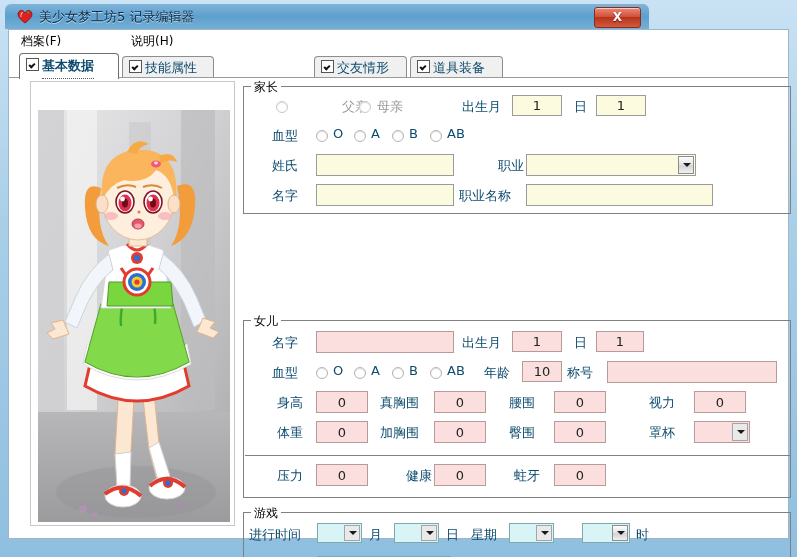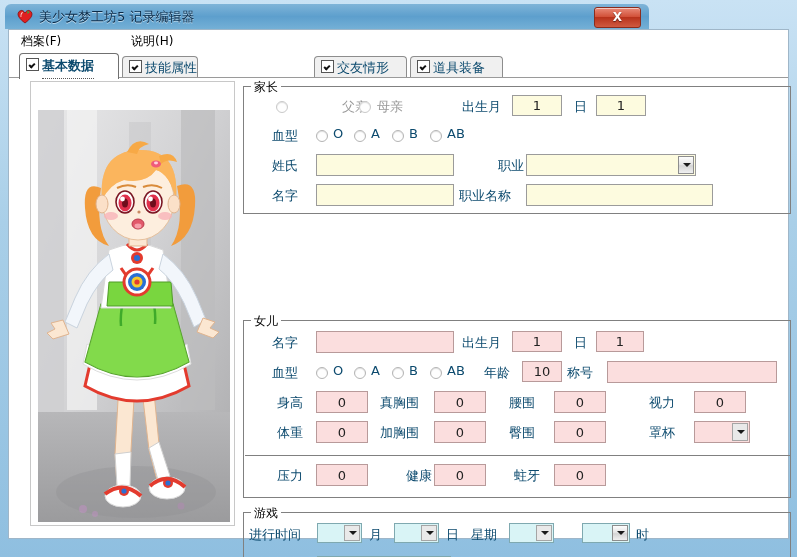--- a/index.html
+++ b/index.html
@@ -170,21 +170,21 @@
 
     <div class="menubar">
       <div class="menu-item" style="left:8px;">档案(F)</div>
       <div class="menu-item" style="left:79px;margin-left:39px;">说明(H)</div>
     </div>
 
     <div class="tabstrip">
       <div class="tab active" style="left:10px;width:100px;">
         <span class="cb"></span><span class="lbl">基本数据</span>
       </div>
-      <div class="tab" style="left:113px;width:76px;">
+      <div class="tab" style="left:113px;width:92px;">
         <span class="cb"></span><span class="lbl">技能属性</span>
       </div>
       <div class="tab" style="left:401px;width:93px;">
         <span class="cb"></span><span class="lbl">道具装备</span>
       </div>
       <div class="tab" style="left:305px;width:93px;">
         <span class="cb"></span><span class="lbl">交友情形</span>
       </div>
     </div>
     <div class="tabline"></div>

